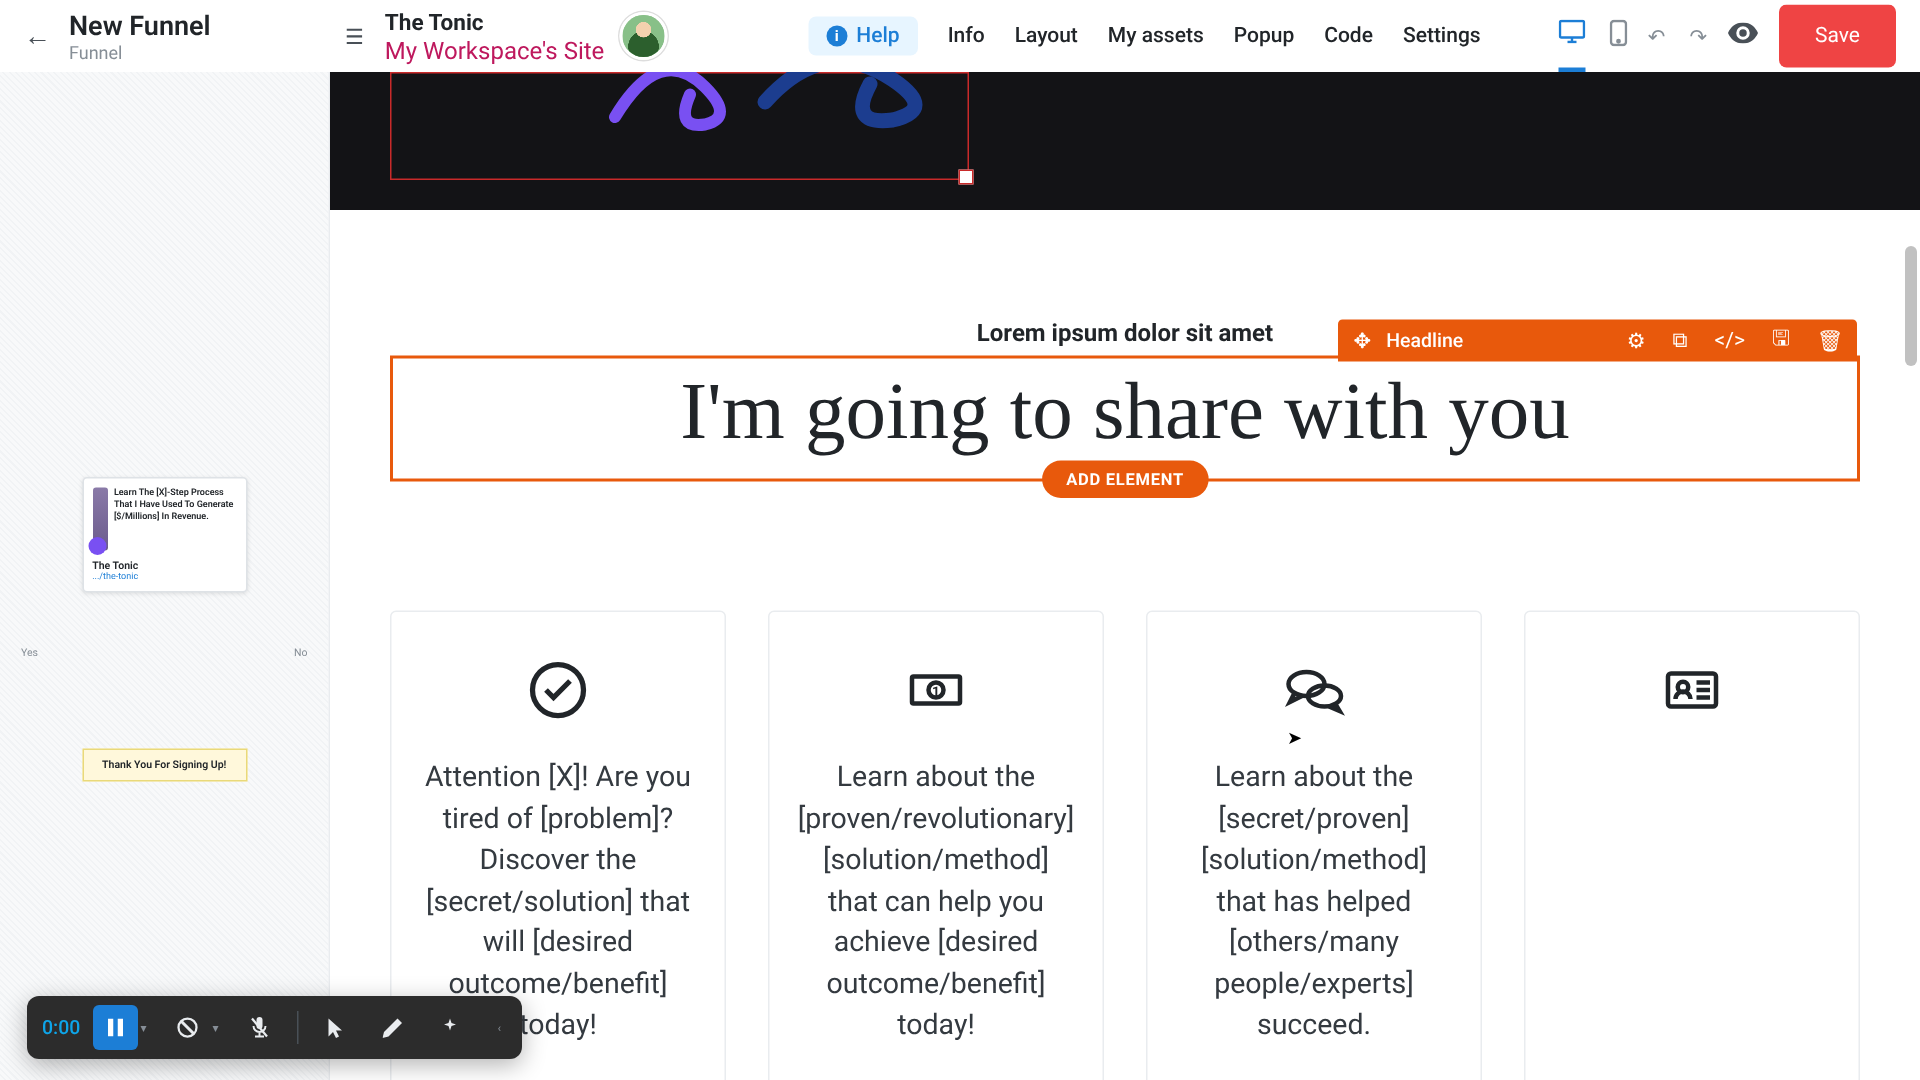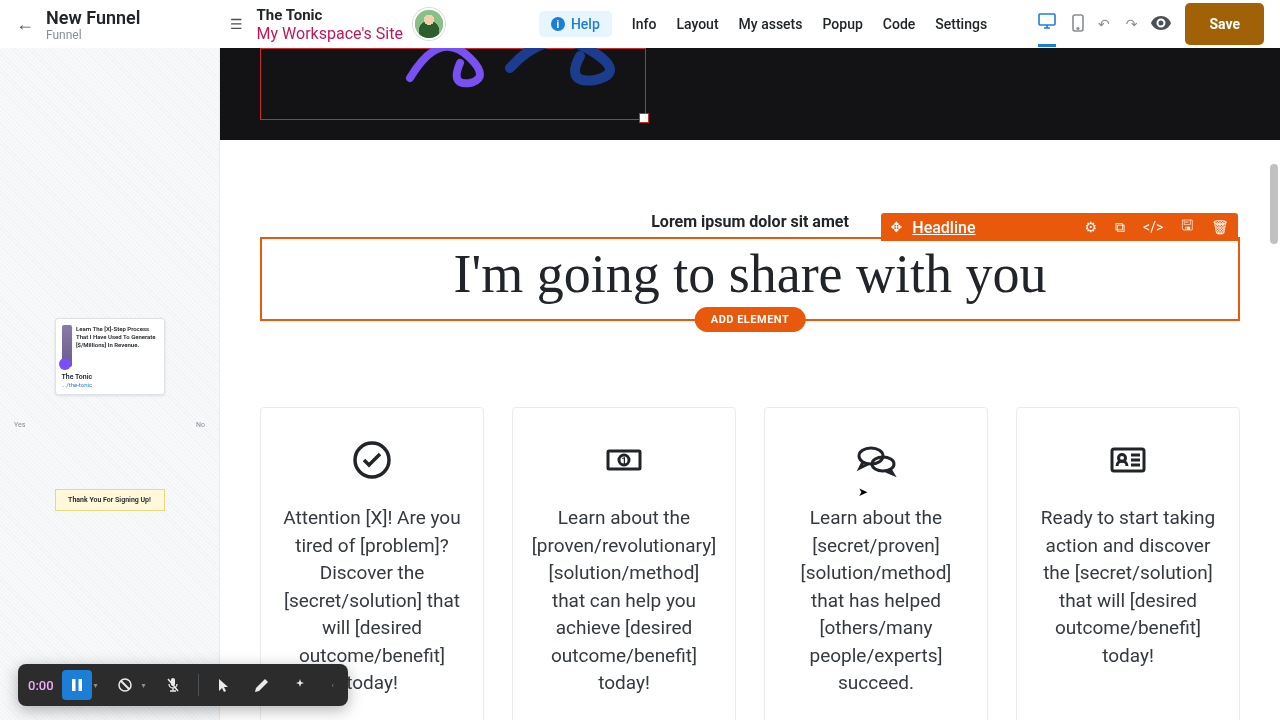--- a/index.html
+++ b/index.html
@@ -22,70 +22,70 @@
 .help-btn { display: flex; align-items: center; gap: 6px; background: #e7f5ff; color: #1c7ed6; padding: 5px 12px; border-radius: 5px; font-weight: 500; cursor: pointer; }
 .help-icon { width: 14px; height: 14px; border-radius: 50%; background: #1c7ed6; color: #fff; display: flex; align-items: center; justify-content: center; font-size: 10px; font-weight: bold; }
 .nav-item { color: #212529; font-weight: 500; cursor: pointer; }
 .nav-right { margin-left: auto; display: flex; align-items: center; gap: 14px; }
 .device-icons { display: flex; gap: 16px; align-items: center; }
 .device-icon { color: #868e96; cursor: pointer; padding-bottom: 12px; margin-bottom: -12px; }
 .device-icon.active { color: #1c7ed6; border-bottom: 3px solid #1c7ed6; }
 .history-icons { display: flex; gap: 16px; color: #868e96; }
 .history-icons span { cursor: pointer; }
 .eye-icon { color: #495057; cursor: pointer; }
-.save-btn { background: #a16207; color: #fff; padding: 13px 24px; border-radius: 5px; font-weight: 700; cursor: pointer; }
+.save-btn { background: #ef4444; color: #fff; padding: 13px 24px; border-radius: 5px; font-weight: 400; cursor: pointer; }
 
 
 .sidebar { position: absolute; top: 48px; left: 0; width: 220px; bottom: 0; background: repeating-linear-gradient(45deg, #f8f9fa, #f8f9fa 2px, #f1f3f5 2px, #f1f3f5 3px); border-right: 1px solid #e9ecef; padding: 10px; }
 .sidebar-card { background: #fff; border: 1px solid #dee2e6; border-radius: 3px; margin: 260px auto 0; width: 110px; padding: 6px; box-shadow: 0 1px 3px rgba(0,0,0,0.1); }
 .card-content { display: flex; gap: 4px; }
 .card-thumb { width: 28px; height: 42px; background: linear-gradient(#8a7aa8, #6b5b8c); border-radius: 2px; position: relative; }
 .card-thumb::after { content: ""; position: absolute; bottom: -3px; left: -3px; width: 12px; height: 12px; border-radius: 50%; background: #7950f2; }
 .card-text { font-size: 6px; line-height: 1.3; font-weight: 600; }
 .card-footer { margin-top: 6px; font-size: 7px; font-weight: 600; }
 .card-link { font-size: 6px; color: #1c7ed6; }
-.sidebar-labels { display: flex; justify-content: space-between; margin-top: 26px; font-size: 7px; color: #868e96; padding: 0 4px; }
+.sidebar-labels { display: flex; justify-content: space-between; margin-top: 36px; font-size: 7px; color: #868e96; padding: 0 4px; }
 .sidebar-card2 { background: #fff8db; border: 1px solid #e9d97a; width: 110px; margin: 60px auto 0; padding: 6px 4px; font-size: 7px; text-align: center; font-weight: 600; }
 
 
 .canvas { position: absolute; top: 48px; left: 220px; right: 0; bottom: 0; overflow: auto; }
 .canvas-scroll { position: relative; }
 .hero-dark { background: #131316; height: 92px; position: relative; padding: 0 40px; }
 .hero-select { position: absolute; left: 40px; top: 0; width: 386px; height: 72px; border: 1px solid #c92a2a; }
 .hero-select::after { content: ""; position: absolute; right: -4px; bottom: -4px; width: 8px; height: 8px; background: #fff; border: 1px solid #c92a2a; }
 .squiggle { position: absolute; left: 180px; top: -10px; }
 
 .section-light { background: #fff; padding: 72px 40px 40px; position: relative; }
 .eyebrow { text-align: center; font-weight: 700; font-size: 16px; margin-bottom: 6px; }
 .headline-wrap { border: 2px solid #e8590c; position: relative; padding: 4px 20px 14px; }
 .headline { font-family: Georgia, "Times New Roman", serif; font-size: 54px; text-align: center; font-weight: 400; }
 
 .toolbar { position: absolute; right: 0; top: -26px; background: #e8590c; color: #fff; display: flex; align-items: center; height: 28px; border-radius: 3px 3px 0 0; overflow: hidden; }
 .toolbar-drag { padding: 0 10px; display: flex; align-items: center; }
-.toolbar-label { font-weight: 500; padding-right: 100px; font-size: 16px; text-decoration: underline; }
+.toolbar-label { font-weight: 500; padding-right: 100px; font-size: 13px; }
 .toolbar-icons { display: flex; }
 .toolbar-icons span { padding: 0 9px; cursor: pointer; font-size: 14px; display: flex; align-items: center; }
 
 .add-element { position: absolute; left: 50%; transform: translateX(-50%); bottom: -13px; background: #e8590c; color: #fff; font-size: 11px; font-weight: 700; letter-spacing: 0.5px; padding: 6px 16px; border-radius: 14px; cursor: pointer; }
 
 .cursor-dot { position: absolute; left: 638px; top: 345px; font-size: 12px; color: #000; }
 
 .cards-row { display: flex; gap: 28px; margin-top: 86px; }
 .feature-card { flex: 1; border: 1px solid #e9ecef; border-radius: 4px; padding: 30px 18px; text-align: center; }
 .feature-icon { font-size: 44px; margin-bottom: 22px; color: #212529; display: flex; justify-content: center; }
 .feature-text { font-size: 19px; line-height: 1.45; color: #343a40; }
 
 .bottom-section { margin: 40px 14px 0; border: 2px solid #1c3d8f; height: 40px; border-radius: 2px; }
 
 .right-scrollbar { position: absolute; right: 2px; top: 48px; width: 8px; height: 200px; }
 .right-scrollbar-thumb { position: absolute; top: 116px; width: 8px; height: 80px; background: #c1c1c1; border-radius: 4px; }
 
 
 .recorder { position: absolute; left: 18px; bottom: 14px; width: 330px; height: 42px; background: #2c2c2c; border-radius: 8px; display: flex; align-items: center; padding: 0 10px; gap: 8px; box-shadow: 0 4px 16px rgba(0,0,0,0.3); z-index: 200; }
-.rec-time { color: #f0abfc; font-size: 13px; font-weight: 500; margin-right: 0; text-align: center; }
+.rec-time { color: #0ea5e9; font-size: 13px; font-weight: 500; margin-right: 0; text-align: center; }
 .rec-btn { width: 30px; height: 30px; display: flex; align-items: center; justify-content: center; color: #e9ecef; cursor: pointer; font-size: 15px; border-radius: 4px; }
 .rec-btn.pause { background: #1c7ed6; }
 .rec-chevron { color: #868e96; font-size: 8px; margin-left: -6px; margin-right: 4px; }
 .rec-sep { width: 1px; height: 22px; background: #495057; margin: 0 2px; }
 
 .icon-svg { width: 44px; height: 44px; }
 </style>
 </head>
 <body>
 
@@ -228,21 +228,20 @@
         </div>
         <div class="feature-card">
           <div class="feature-icon">
             <svg class="icon-svg" viewBox="0 0 44 44" fill="none" stroke="#212529" stroke-width="3">
                 <rect x="6" y="11" width="32" height="22" rx="2"></rect>
                 <circle cx="16" cy="20" r="3.5"></circle>
                 <path d="M11 28c0-3 2.5-5 5-5s5 2 5 5"></path>
                 <path d="M25 17h9M25 22h9M25 27h9"></path>
               </svg>
           </div>
-          <div class="feature-text">Ready to start taking action and discover the [secret/solution] that will [desired outcome/benefit] today!</div>
         </div>
       </div>
 
       <div class="bottom-section"></div>
     </div>
   </div>
 </div>
 
 <div class="right-scrollbar">
   <div class="right-scrollbar-thumb"></div>

